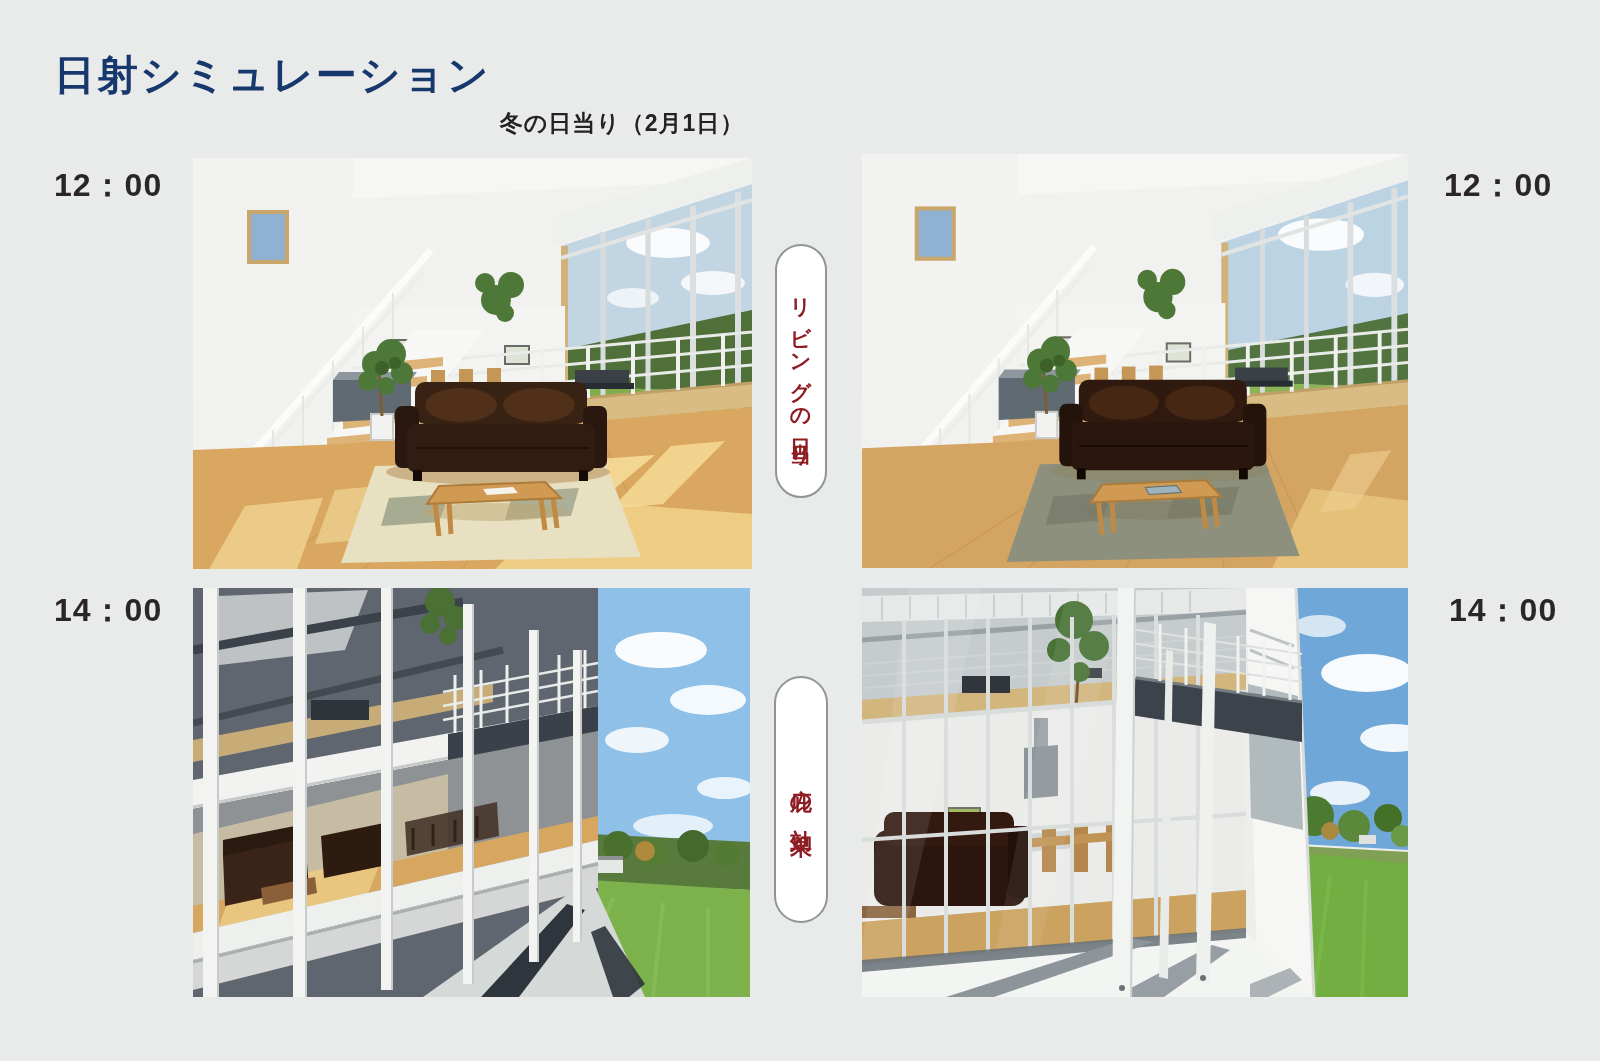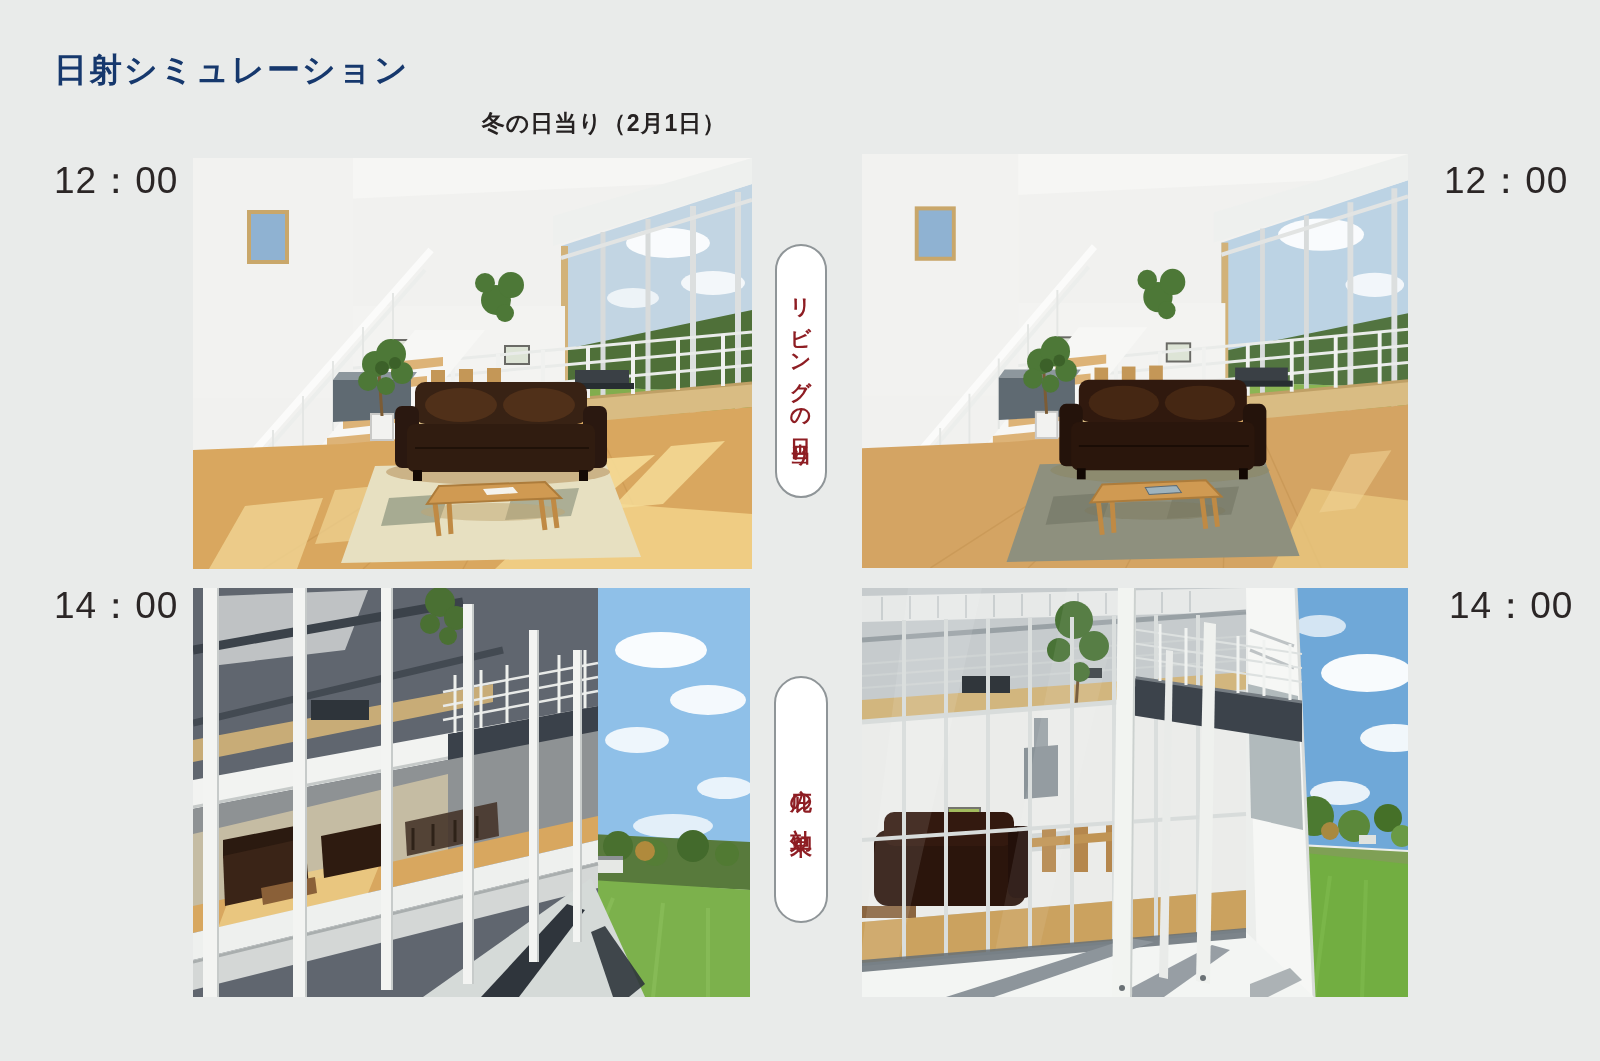--- a/index.html
+++ b/index.html
@@ -5,30 +5,30 @@
   html,body{margin:0;padding:0;}
   body{
     width:1600px;height:1061px;
     background:#e9ebea;
     font-family:"Liberation Sans","DejaVu Sans",sans-serif;
     position:relative;overflow:hidden;
   }
   .canvas{position:absolute;inset:0;}
   .title{
     position:absolute;left:54px;top:48px;margin:0;
-    font-size:33px;font-weight:bold;color:#16386d;letter-spacing:2px;
+    font-size:41px;font-weight:bold;color:#16386d;letter-spacing:2px;
   }
   .col-header{
     position:absolute;top:108px;width:440px;text-align:center;
     font-size:23px;font-weight:bold;color:#262222;letter-spacing:1px;
   }
-  .col-header.winter{left:384px;}
+  .col-header.winter{left:402px;}
   .col-header.summer{left:1075px;}
   .time{
-    position:absolute;font-size:37px;color:#2b2626;font-weight:400;letter-spacing:1px;
+    position:absolute;font-size:32px;color:#2b2626;font-weight:700;letter-spacing:1px;margin-top:8px;
   }
   .t-wn{left:54px;top:156px;}
   .t-sn{left:1444px;top:156px;}
   .t-wa{left:54px;top:581px;}
   .t-sa{left:1449px;top:581px;}
   figure.render{position:absolute;margin:0;background:#fff;}
   .r-wn{left:193px;top:158px;width:559px;height:411px;}
   .r-sn{left:862px;top:154px;width:546px;height:414px;}
   .r-wa{left:193px;top:588px;width:557px;height:409px;}
   .r-sa{left:862px;top:588px;width:546px;height:409px;}

